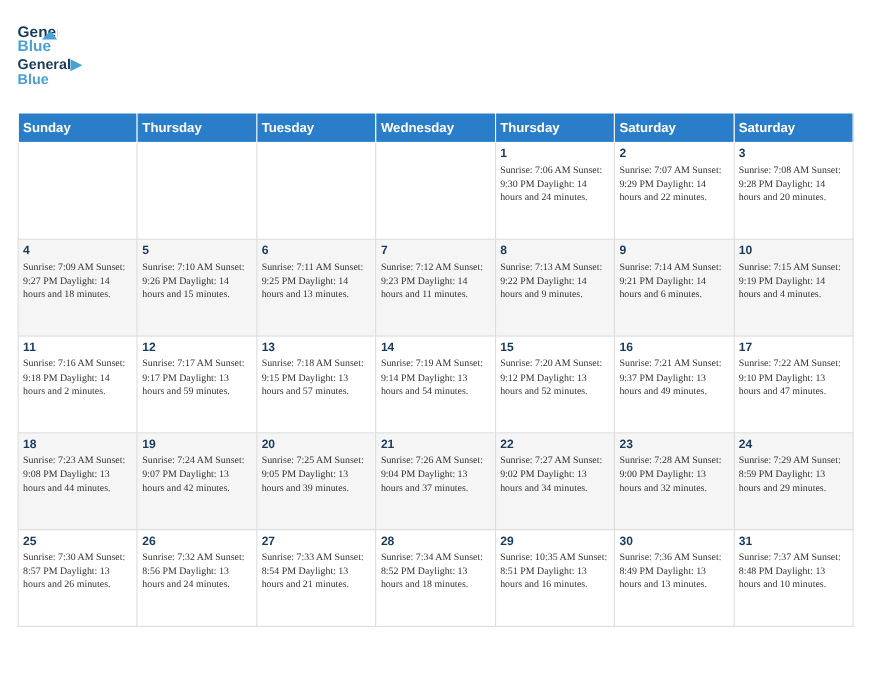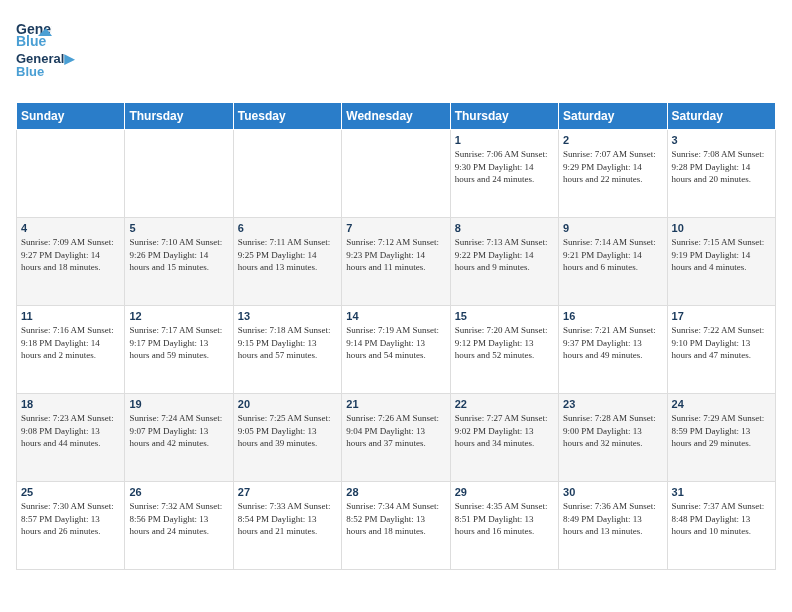--- a/index.html
+++ b/index.html
@@ -316,21 +316,21 @@
         </td>
         <td>
           <div class="day-number">28</div>
           <div class="day-info">Sunrise: 7:34 AM
 Sunset: 8:52 PM
 Daylight: 13 hours
 and 18 minutes.</div>
         </td>
         <td>
           <div class="day-number">29</div>
-          <div class="day-info">Sunrise: 4:35 AM
+          <div class="day-info">Sunrise: 10:35 AM
 Sunset: 8:51 PM
 Daylight: 13 hours
 and 16 minutes.</div>
         </td>
         <td>
           <div class="day-number">30</div>
           <div class="day-info">Sunrise: 7:36 AM
 Sunset: 8:49 PM
 Daylight: 13 hours
 and 13 minutes.</div>

